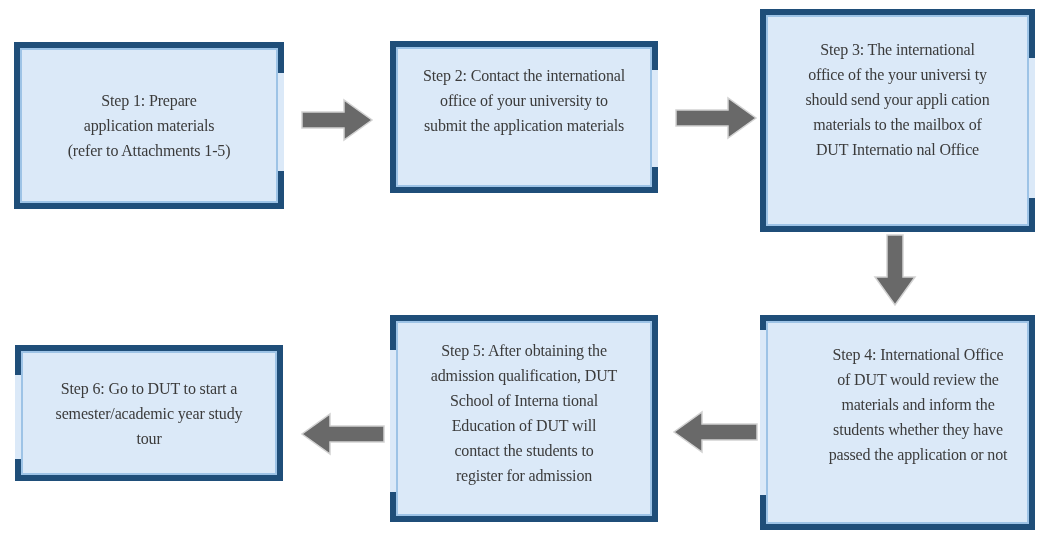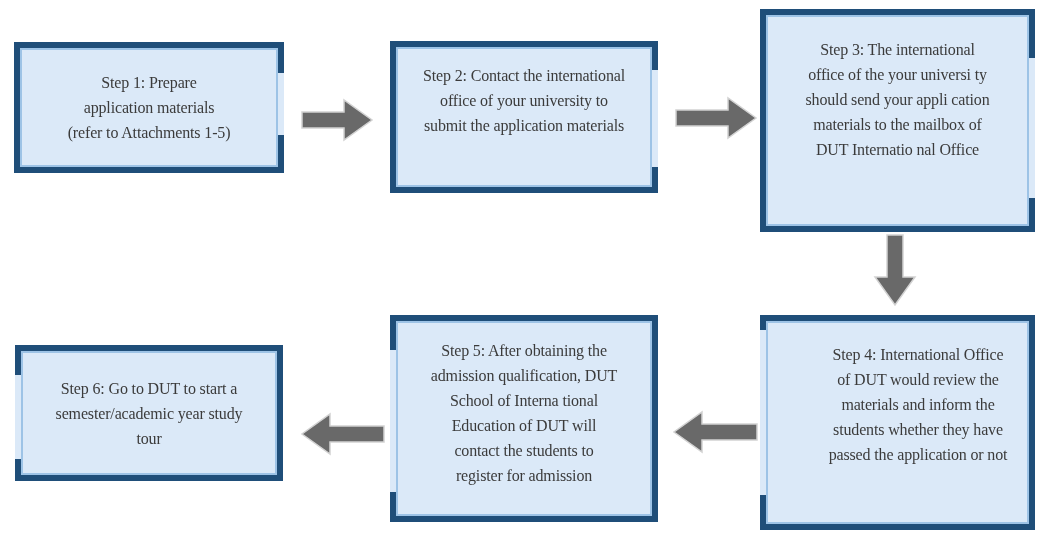--- a/index.html
+++ b/index.html
@@ -52,21 +52,21 @@
     fill: #696969;
     stroke: #D2D2D2;
     stroke-width: 1.5;
   }
 </style>
 </head>
 <body>
 
 <div class="stage">
 
-  <div class="box notch-right" style="left:14px; top:42px; width:270px; height:131px;">
+  <div class="box notch-right" style="left:14px; top:42px; width:270px; height:167px;">
     <div class="box-inner">
       <div class="box-text">Step 1: Prepare
 application materials
 (refer to Attachments 1-5)</div>
     </div>
     <div class="notch" style="top:31px; bottom:38px;"></div>
   </div>
 
   <div class="box notch-right" style="left:390px; top:41px; width:268px; height:152px;">
     <div class="box-inner" style="padding-bottom:34px;">

